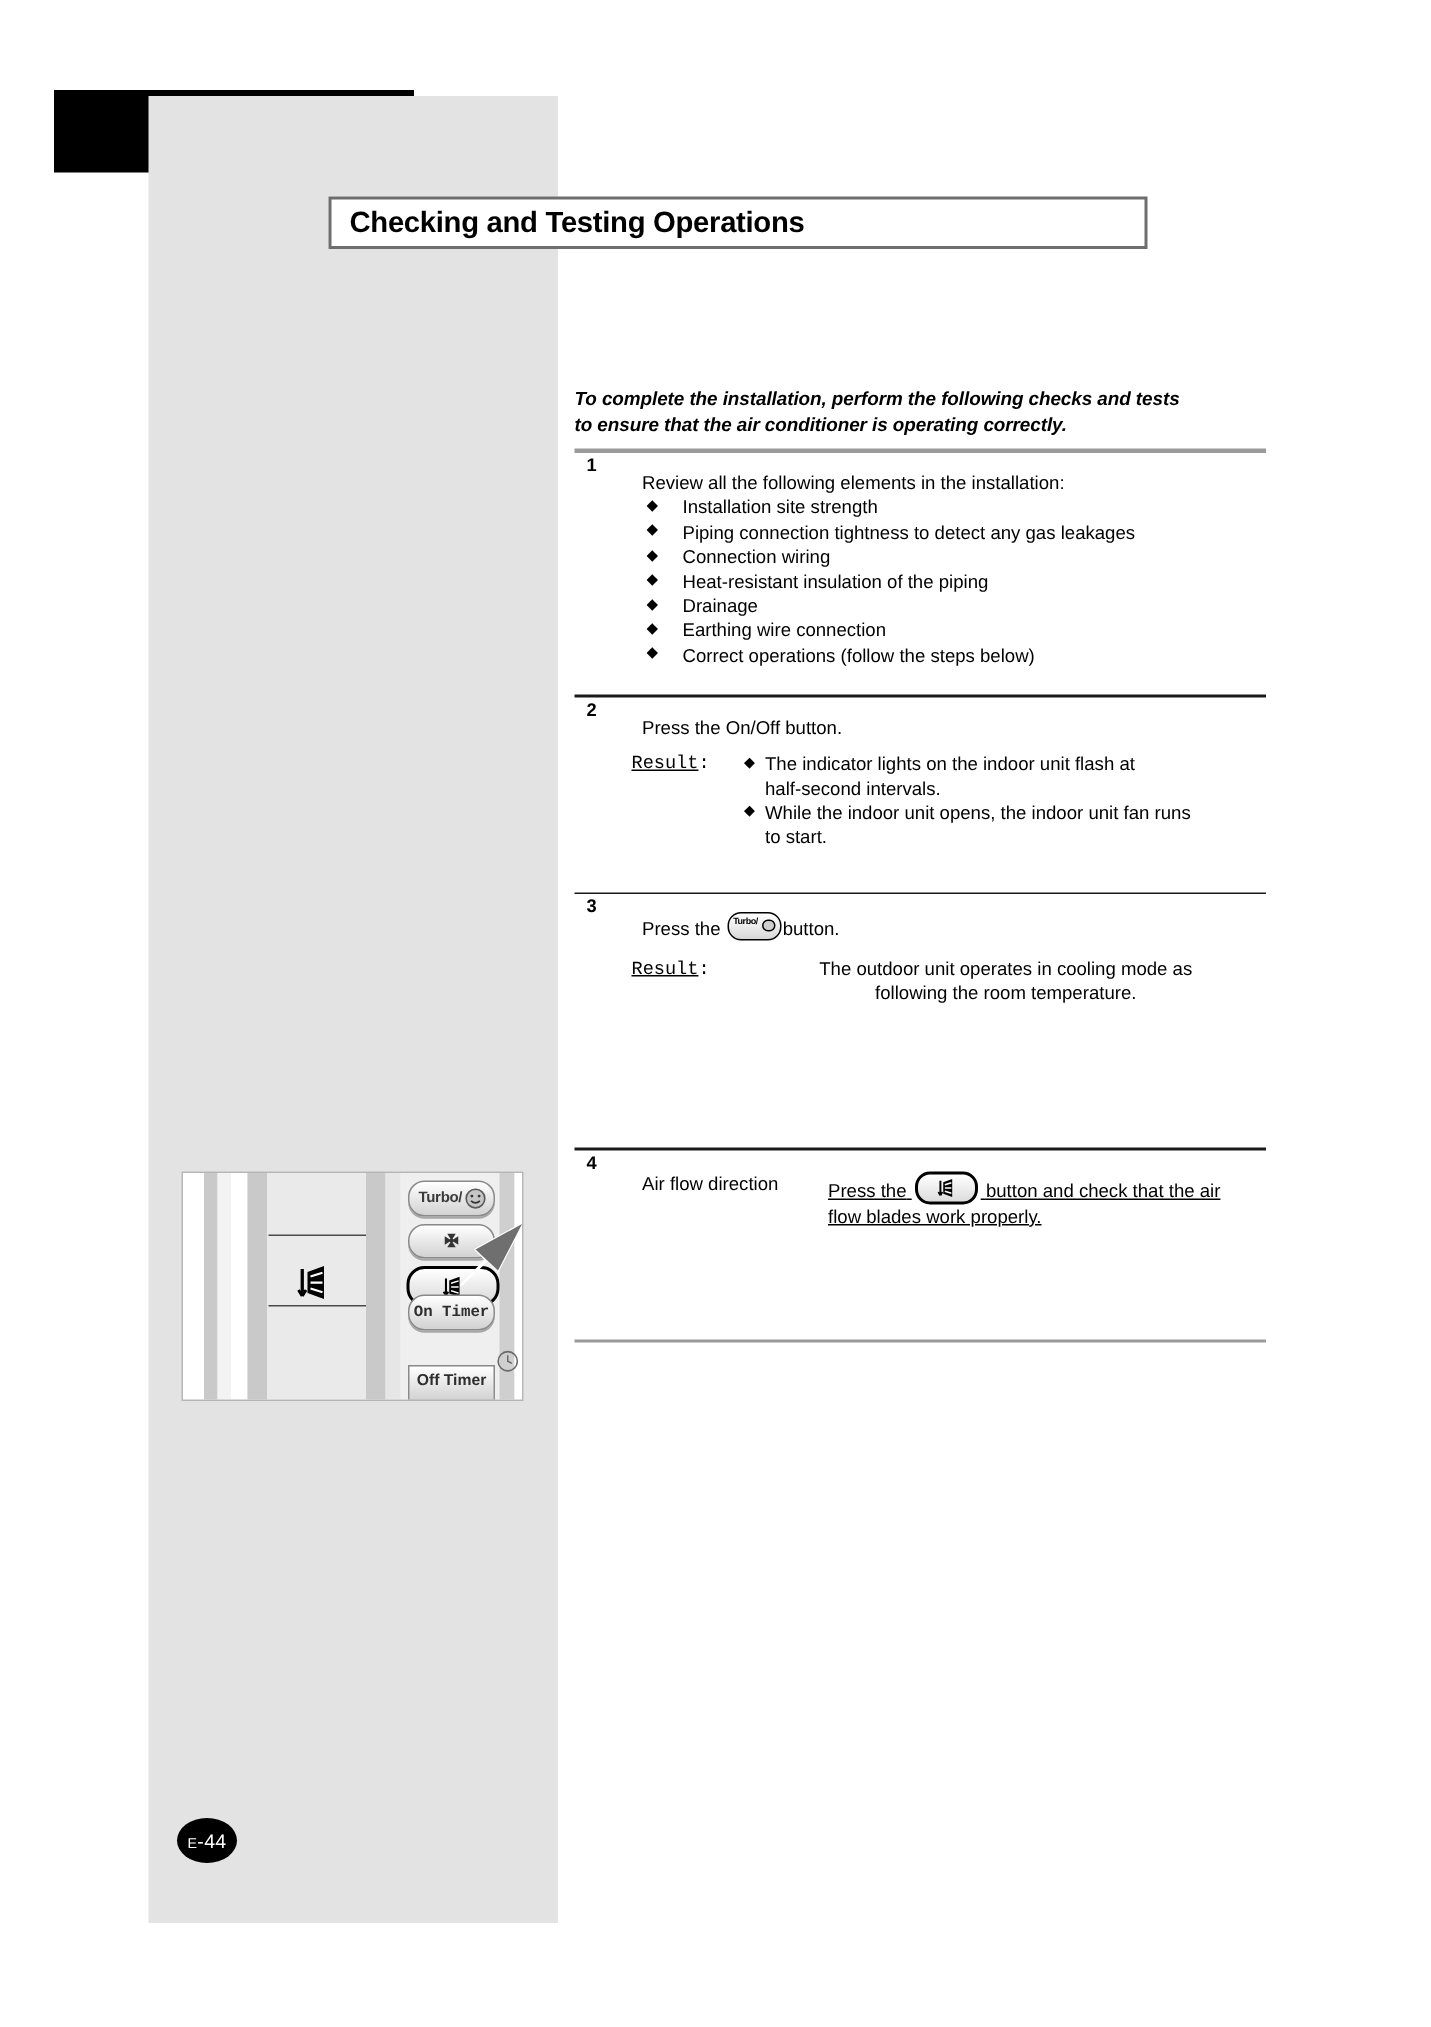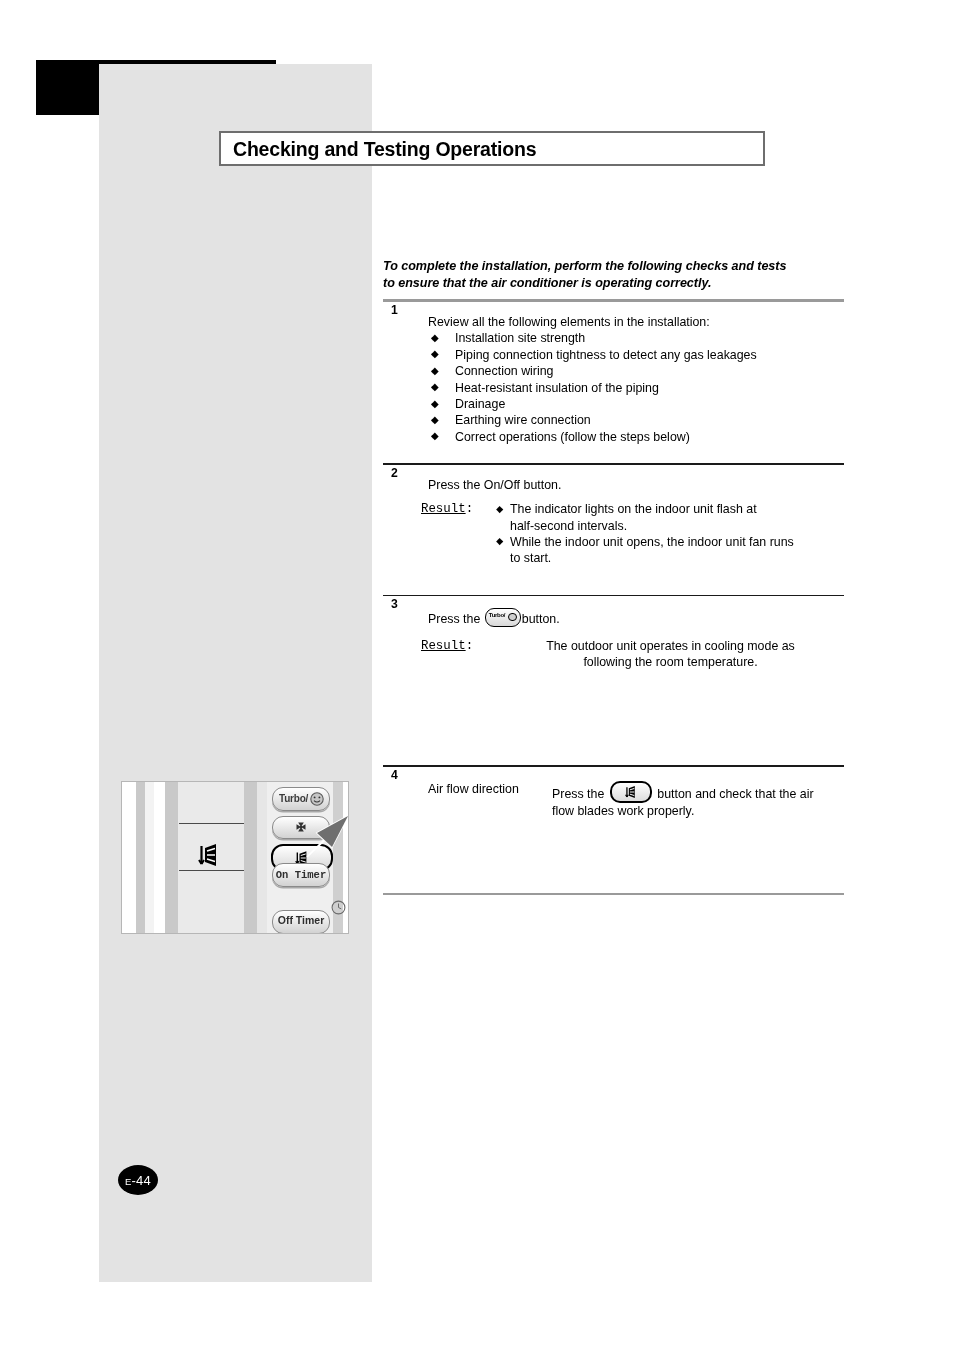--- a/index.html
+++ b/index.html
@@ -156,21 +156,21 @@
     position: absolute;
     left: 0;
     top: -0.5px;
     font-size: 9.5px;
   }
   .result-body .cont { padding-left: 14px; }
 
   
   .cols { position: relative; }
   .cols .c-label { position: absolute; left: 45px; top: 0; white-space: nowrap; }
-  .cols .c-text  { margin-left: 169px; }
+  .cols .c-text  { margin-left: 169px; text-decoration: underline; }
 
   
   .btn-turbo {
     display: inline-block;
     vertical-align: -4px;
     width: 34px;
     height: 17px;
     border: 1.6px solid #000;
     border-radius: 9px;
     background: linear-gradient(#ffffff, #d8d8d8);
@@ -227,21 +227,21 @@
     background: #ededed;
     box-sizing: border-box;
     overflow: hidden;
   }
   #remote-fig .edge { position: absolute; top: 0; bottom: 0; }
 
   
   #page-badge {
     position: absolute;
     left: 118px;
-    top: 1165px;
+    top: 1212px;
     width: 40px;
     height: 30px;
     border-radius: 50%;
     background: #000;
     color: #fff;
     display: flex;
     align-items: center;
     justify-content: center;
   }
   #page-badge .pb {
@@ -320,21 +320,21 @@
 
   <div style="position:absolute;left:150px;top:81px;width:56px;height:22px;border:1.6px solid #8a8a8a;border-radius:11px;background:linear-gradient(#ffffff,#d2d2d2);box-shadow:0 1.5px 0 #a8a8a8;font-family:Liberation Mono, monospace;">
     <span style="position:absolute;left:50%;top:50%;transform:translate(-50%,-50%);font-size:10.5px;font-weight:bold;color:#2e2e2e;white-space:nowrap;">On Timer</span>
   </div>
 
   <svg style="position:absolute;left:209px;top:118px;" width="15" height="15" viewBox="0 0 15 15">
     <circle cx="7.5" cy="7.5" r="6.4" fill="none" stroke="#6a6a6a" stroke-width="1.1"></circle>
     <path d="M7.5 3.5 L7.5 7.5 L10.3 8.9" stroke="#6a6a6a" stroke-width="1" fill="none"></path>
   </svg>
 
-  <div style="position:absolute;left:150px;top:128px;width:56px;height:22px;border:1.6px solid #8a8a8a;border-radius:11px;background:linear-gradient(#ffffff,#d2d2d2);">
+  <div style="position:absolute;left:150px;top:128px;width:56px;height:22px;border:1.6px solid #8a8a8a;border-radius:0;background:linear-gradient(#ffffff,#d2d2d2);">
     <span style="position:absolute;left:50%;top:9px;transform:translate(-50%,-50%);font-size:10.5px;font-weight:bold;color:#2e2e2e;white-space:nowrap;">Off Timer</span>
   </div>
 
   <svg style="position:absolute;left:182px;top:31px;" width="50" height="48" viewBox="0 0 50 48">
     <path d="M3 44 L20 27 L13 20 L44 3 L28 34 L21 27 Z" fill="#7a7a7a" stroke="#ffffff" stroke-width="1.6"></path>
     <path d="M13 20 L44 3 L28 34 Z" fill="#6f6f6f"></path>
   </svg>
 </div>
 
 <div id="content">

